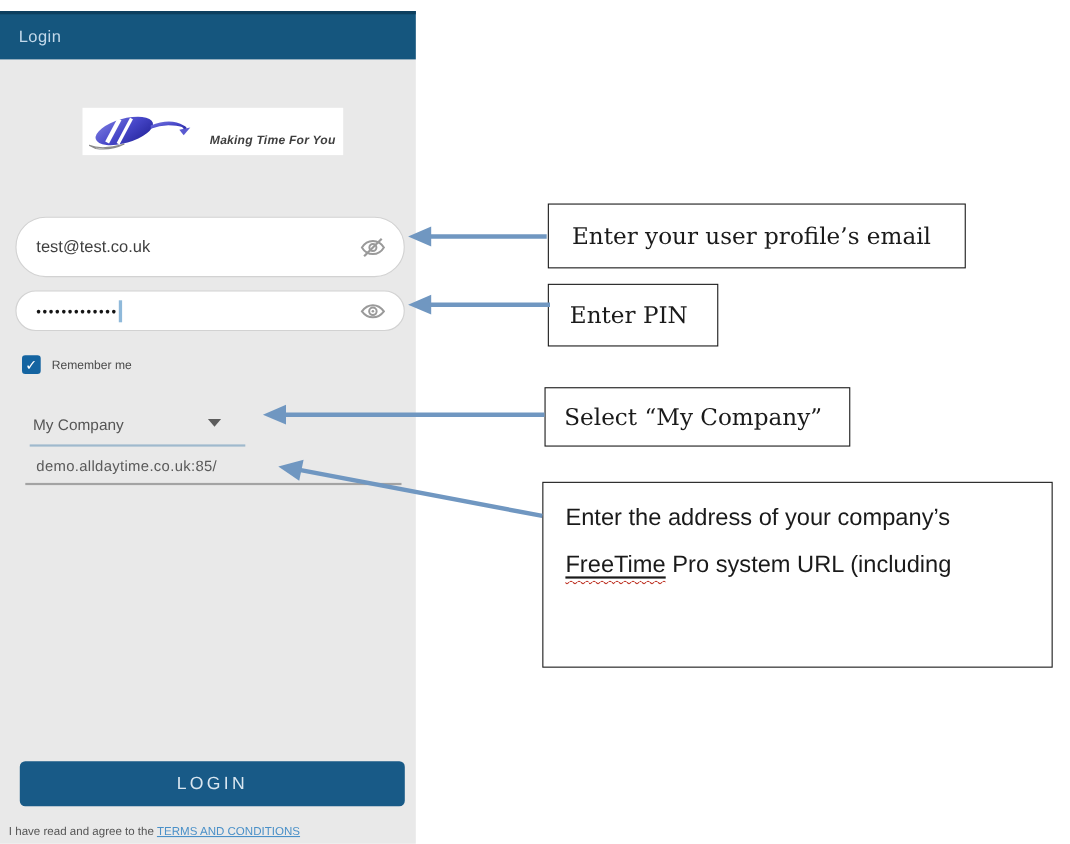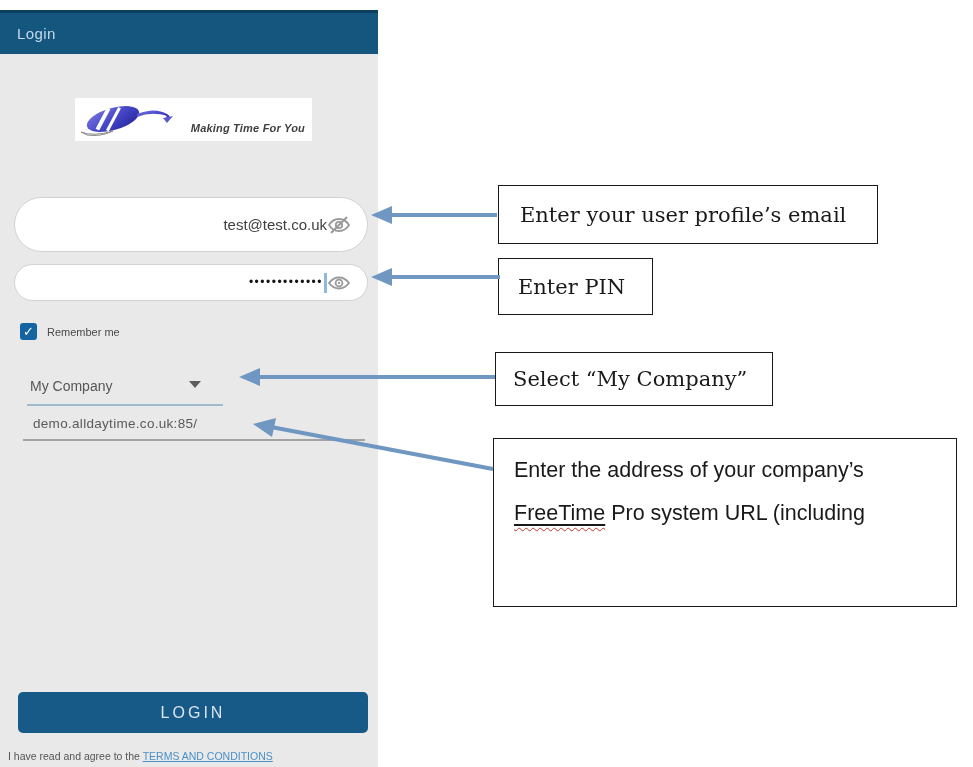--- a/index.html
+++ b/index.html
@@ -15,21 +15,21 @@
 
   .logo-box { position:absolute; left:75px; top:88px; width:237px; height:43px; background:#ffffff; }
   .logo-swoosh { position:absolute; left:4px; top:3px; }
   .logo-tagline { position:absolute; right:7px; bottom:7px; font-size:11px; font-weight:bold;
                   font-style:italic; color:#3f3f3f; letter-spacing:.2px;margin-top:14px; }
 
   .pill { position:absolute; background:#ffffff; border:1px solid #d2d2d2; display:flex;
           align-items:center; }
   .pill.email { left:14px; top:187px; width:354px; height:55px; border-radius:28px; padding:0 16px 0 18px; }
   .pill.pin   { left:14px; top:254px; width:354px; height:37px; border-radius:19px; padding:0 16px 0 18px; }
-  .pill-value { font-size:15px; color:#3f3f3f; flex:1 1 auto; white-space:nowrap;text-align:right; }
+  .pill-value { font-size:15px; color:#3f3f3f; flex:1 1 auto; white-space:nowrap; }
   .pin-dots { font-size:12px; letter-spacing:1.5px; color:#141414; }
   .caret-bar { display:inline-block; width:3px; height:20px; background:#8fb9da; vertical-align:middle;
                margin-left:1px; }
   .eye { width:24px; height:24px; flex:0 0 auto; }
 
   .remember { position:absolute; left:20px; top:313px; display:flex; align-items:center; gap:10px; }
   .checkbox { width:17px; height:17px; background:#1464a1; border-radius:3px; color:#ffffff;
               font-size:13px; line-height:17px; text-align:center; }
   .remember-label { font-size:11px; color:#4a4a4a; }
 

